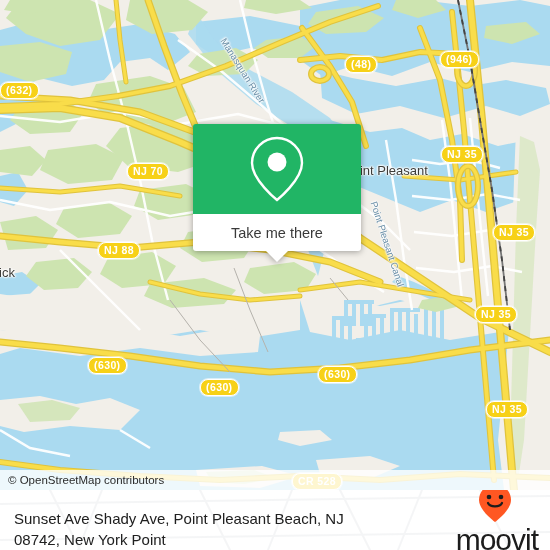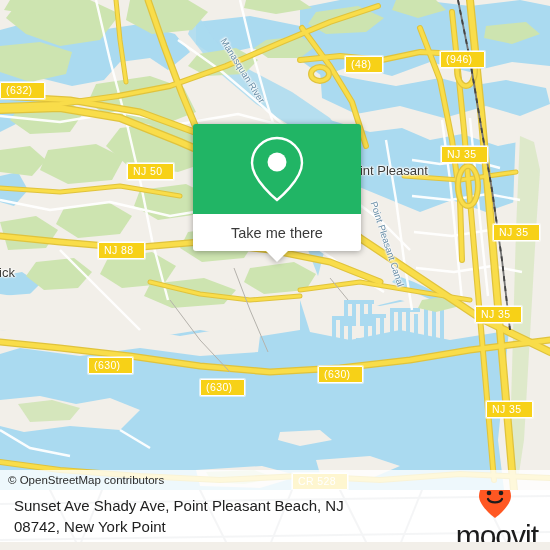--- a/index.html
+++ b/index.html
@@ -4,23 +4,23 @@
 <style>
   html,body{margin:0;padding:0;background:#fff;}
   body{width:550px;height:550px;overflow:hidden;font-family:"Liberation Sans",sans-serif;}
   #app{position:relative;width:550px;height:550px;overflow:hidden;background:#f2efe9;}
 
   
   #map{position:absolute;left:0;top:0;width:550px;height:490px;overflow:hidden;background:#f2efe9;}
   #mapsvg{position:absolute;left:0;top:0;}
 
   
-  .shield{position:absolute;background:#f7d117;border:1px solid #fff;border-radius:1px;
-          color:#fff;font-size:10.5px;font-weight:normal;letter-spacing:.4px;
-          padding:1px 11px 2px 5px;white-space:nowrap;line-height:12px;
+  .shield{position:absolute;background:#f7d117;border:1px solid #fff;border-radius:8px;
+          color:#fff;font-size:10.5px;font-weight:bold;letter-spacing:.4px;
+          padding:1px 5px 2px 5px;white-space:nowrap;line-height:12px;
           box-shadow:0 0 0 1px rgba(255,255,255,.55);}
 
   
   .maplabel{position:absolute;color:#4b4b48;white-space:nowrap;
             text-shadow:0 0 2px #fff,0 0 2px #fff,0 0 3px #fff,1px 0 2px #fff,-1px 0 2px #fff;}
   .place{font-size:13px;color:#3d3d3a;}
   .water-lbl{font-size:9.5px;color:#6a8fa8;font-style:normal;}
 
   
   #attribution{position:absolute;left:0;bottom:0;width:100%;
@@ -33,22 +33,22 @@
   #popup-head{background:#21b565;height:90px;border-radius:3px 3px 0 0;
               display:flex;align-items:center;justify-content:center;}
   #popup-foot{background:#fff;height:37px;display:flex;align-items:center;
               justify-content:center;border-radius:0 0 3px 3px;position:relative;}
   #popup-foot-label{font-size:14.5px;color:#3a3a3a;}
   #popup-tail{position:absolute;left:50%;bottom:-11px;margin-left:-11px;
               width:0;height:0;border-left:11px solid transparent;
               border-right:11px solid transparent;border-top:11px solid #fff;}
 
   
-  #footer{position:absolute;left:0;top:490px;width:550px;height:52px;background:#fff;
-          display:flex;align-items:center;overflow:hidden;}
+  #footer{position:absolute;left:0;top:490px;width:550px;height:60px;background:#fff;
+          display:flex;align-items:flex-end;overflow:hidden;}
   #footer-watermark{position:absolute;left:0;top:-20px;width:550px;height:100px;opacity:.10;}
   #addr{position:relative;font-size:15px;color:#202020;line-height:21px;
         padding-left:14px;max-width:400px;z-index:2;}
   #brand{position:absolute;right:12px;top:50%;transform:translateY(-50%);
          display:flex;align-items:center;z-index:2;flex-direction:column;}
   #brand-word{font-size:30px;color:#1c1c1c;letter-spacing:-1px;margin-left:3px;
               font-weight:normal;}
 </style>
 </head>
 <body>
@@ -271,21 +271,21 @@
 
     <div class="maplabel place" style="left:344px;top:163px;">Point Pleasant</div>
     <div class="maplabel place" style="left:-14px;top:265px;">Brick</div>
 
     <div class="maplabel water-lbl" style="left:228px;top:36px;transform:rotate(58deg);transform-origin:0 0;">Manasquan River</div>
     <div class="maplabel water-lbl" style="left:379px;top:200px;transform:rotate(72deg);transform-origin:0 0;">Point Pleasant Canal</div>
 
     <div class="shield" style="left:0px;top:82px;">(632)</div>
     <div class="shield" style="left:345px;top:56px;">(48)</div>
     <div class="shield" style="left:440px;top:51px;">(946)</div>
-    <div class="shield" style="left:127px;top:163px;">NJ 50</div>
+    <div class="shield" style="left:127px;top:163px;">NJ 70</div>
     <div class="shield" style="left:441px;top:146px;">NJ 35</div>
     <div class="shield" style="left:98px;top:242px;">NJ 88</div>
     <div class="shield" style="left:493px;top:224px;">NJ 35</div>
     <div class="shield" style="left:475px;top:306px;">NJ 35</div>
     <div class="shield" style="left:88px;top:357px;">(630)</div>
     <div class="shield" style="left:318px;top:366px;">(630)</div>
     <div class="shield" style="left:200px;top:379px;">(630)</div>
     <div class="shield" style="left:486px;top:401px;">NJ 35</div>
     <div class="shield" style="left:292px;top:473px;">CR 528</div>
 

